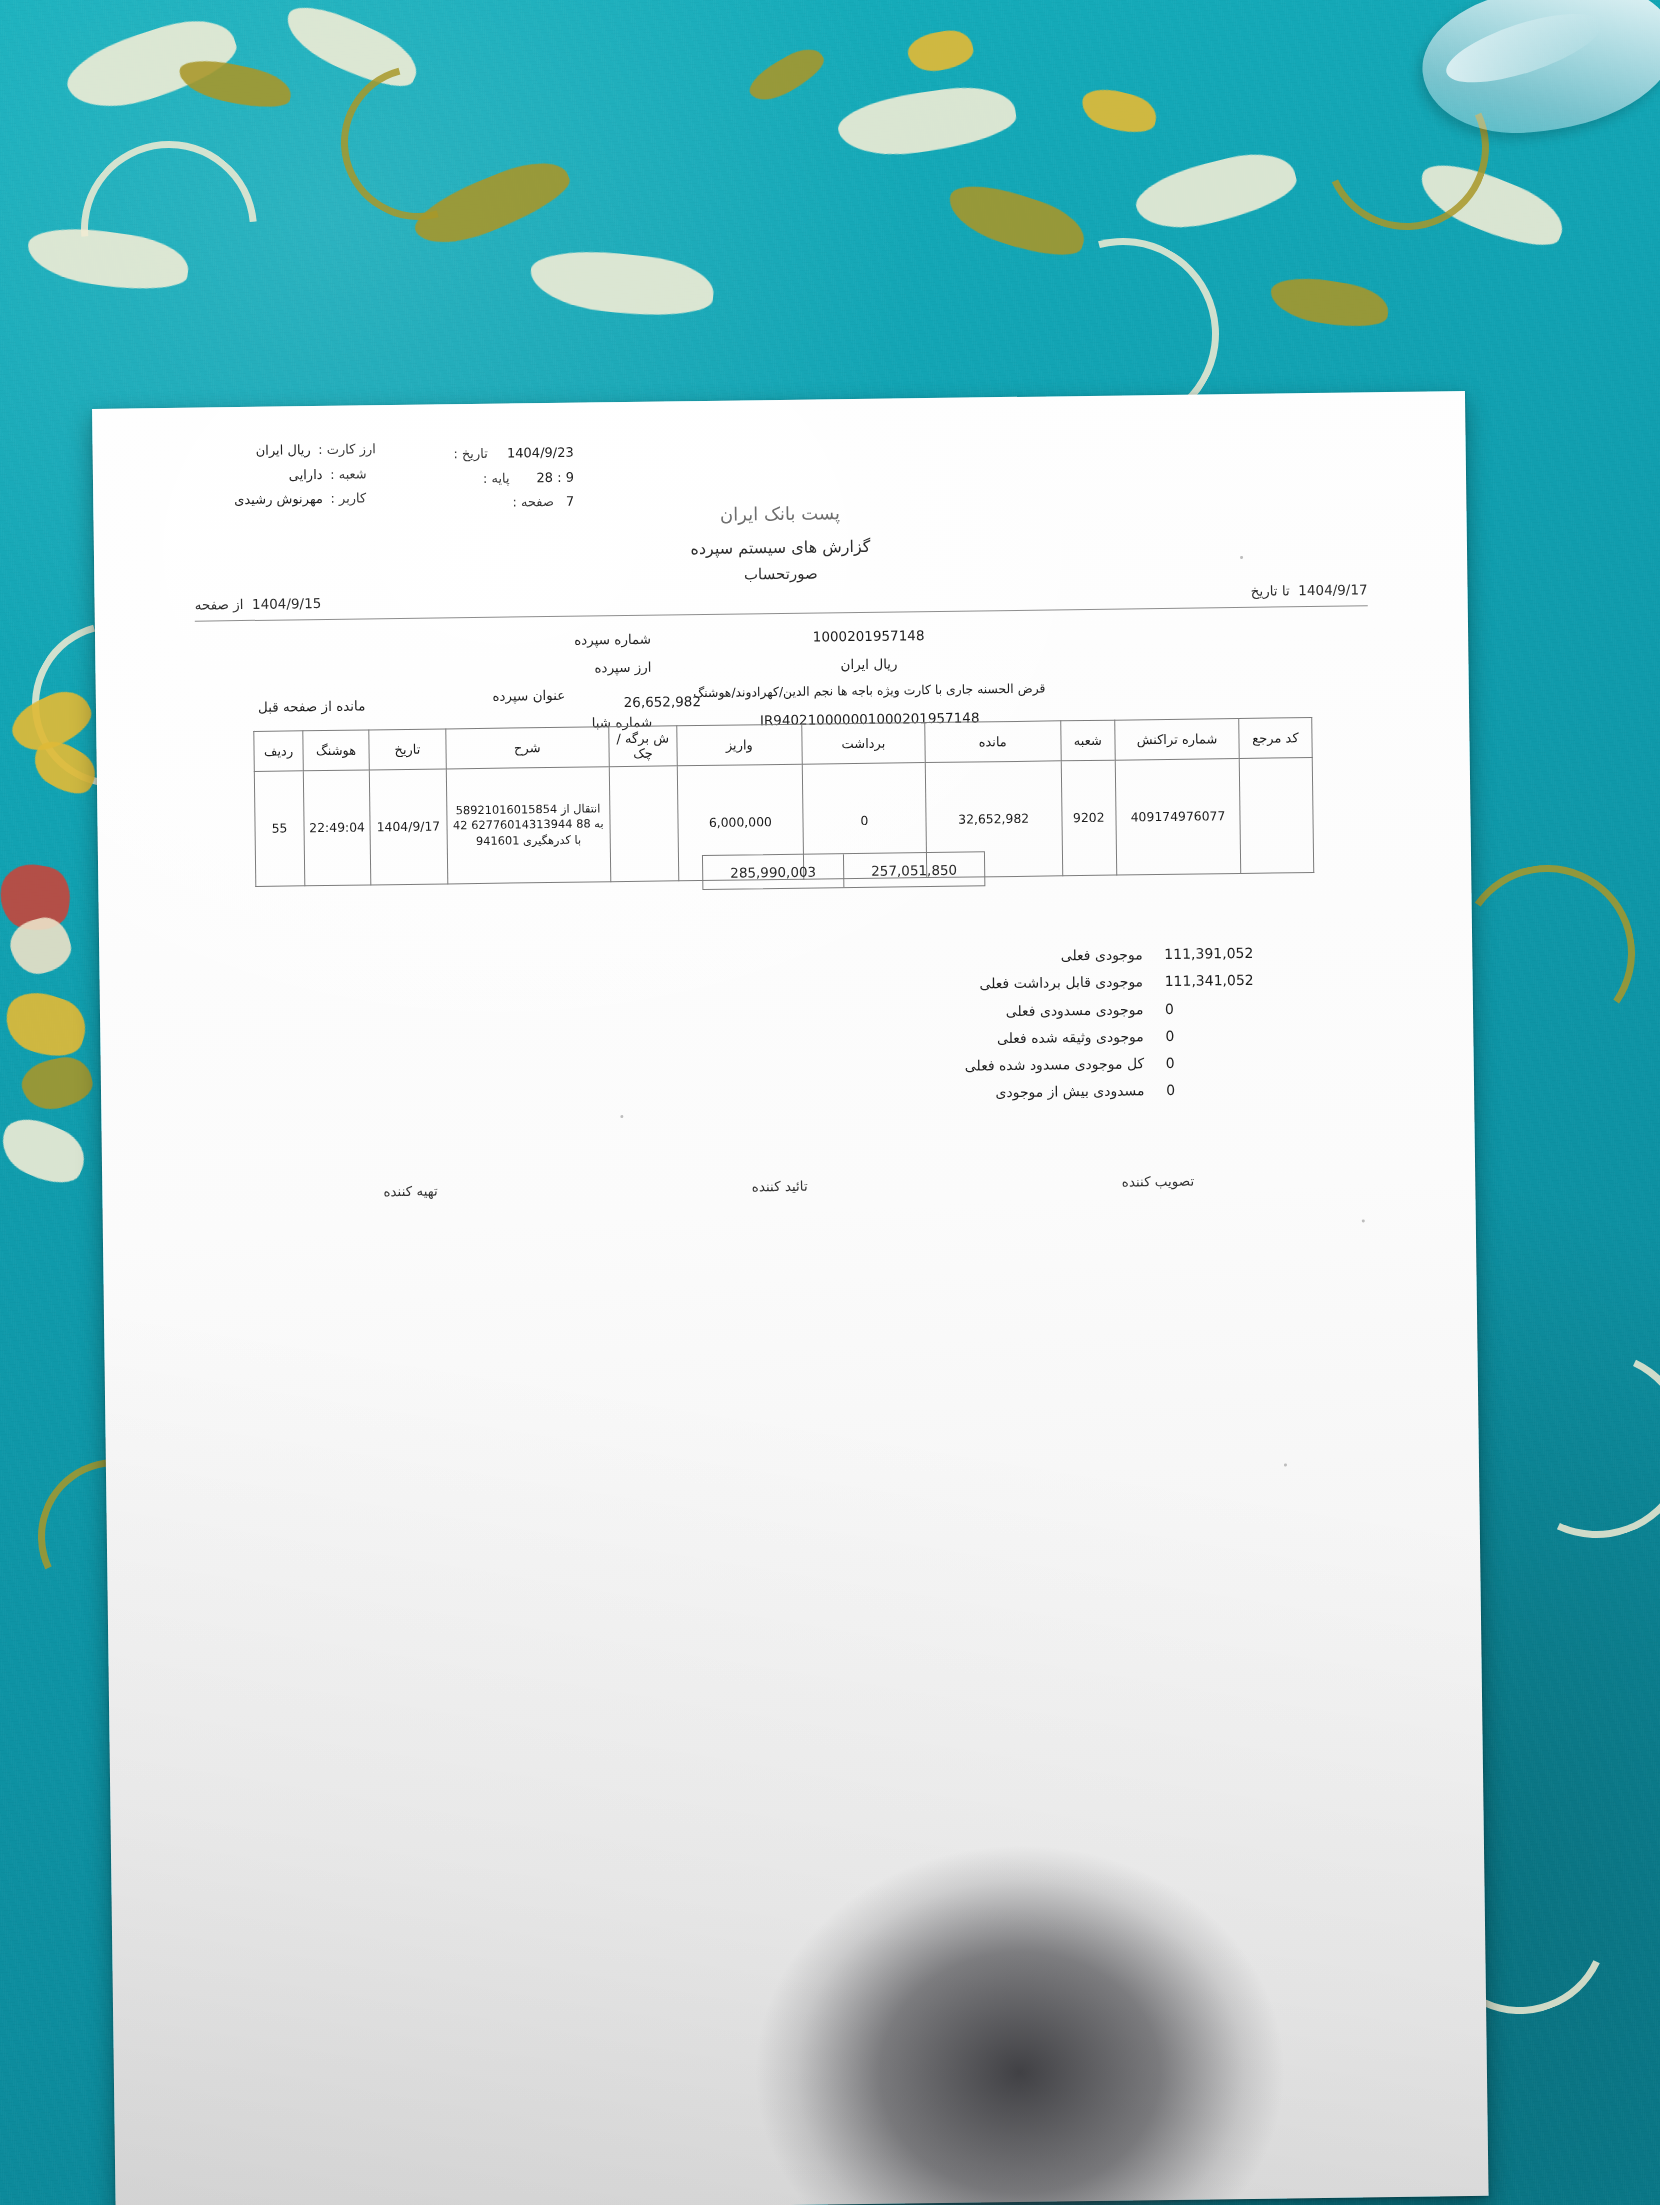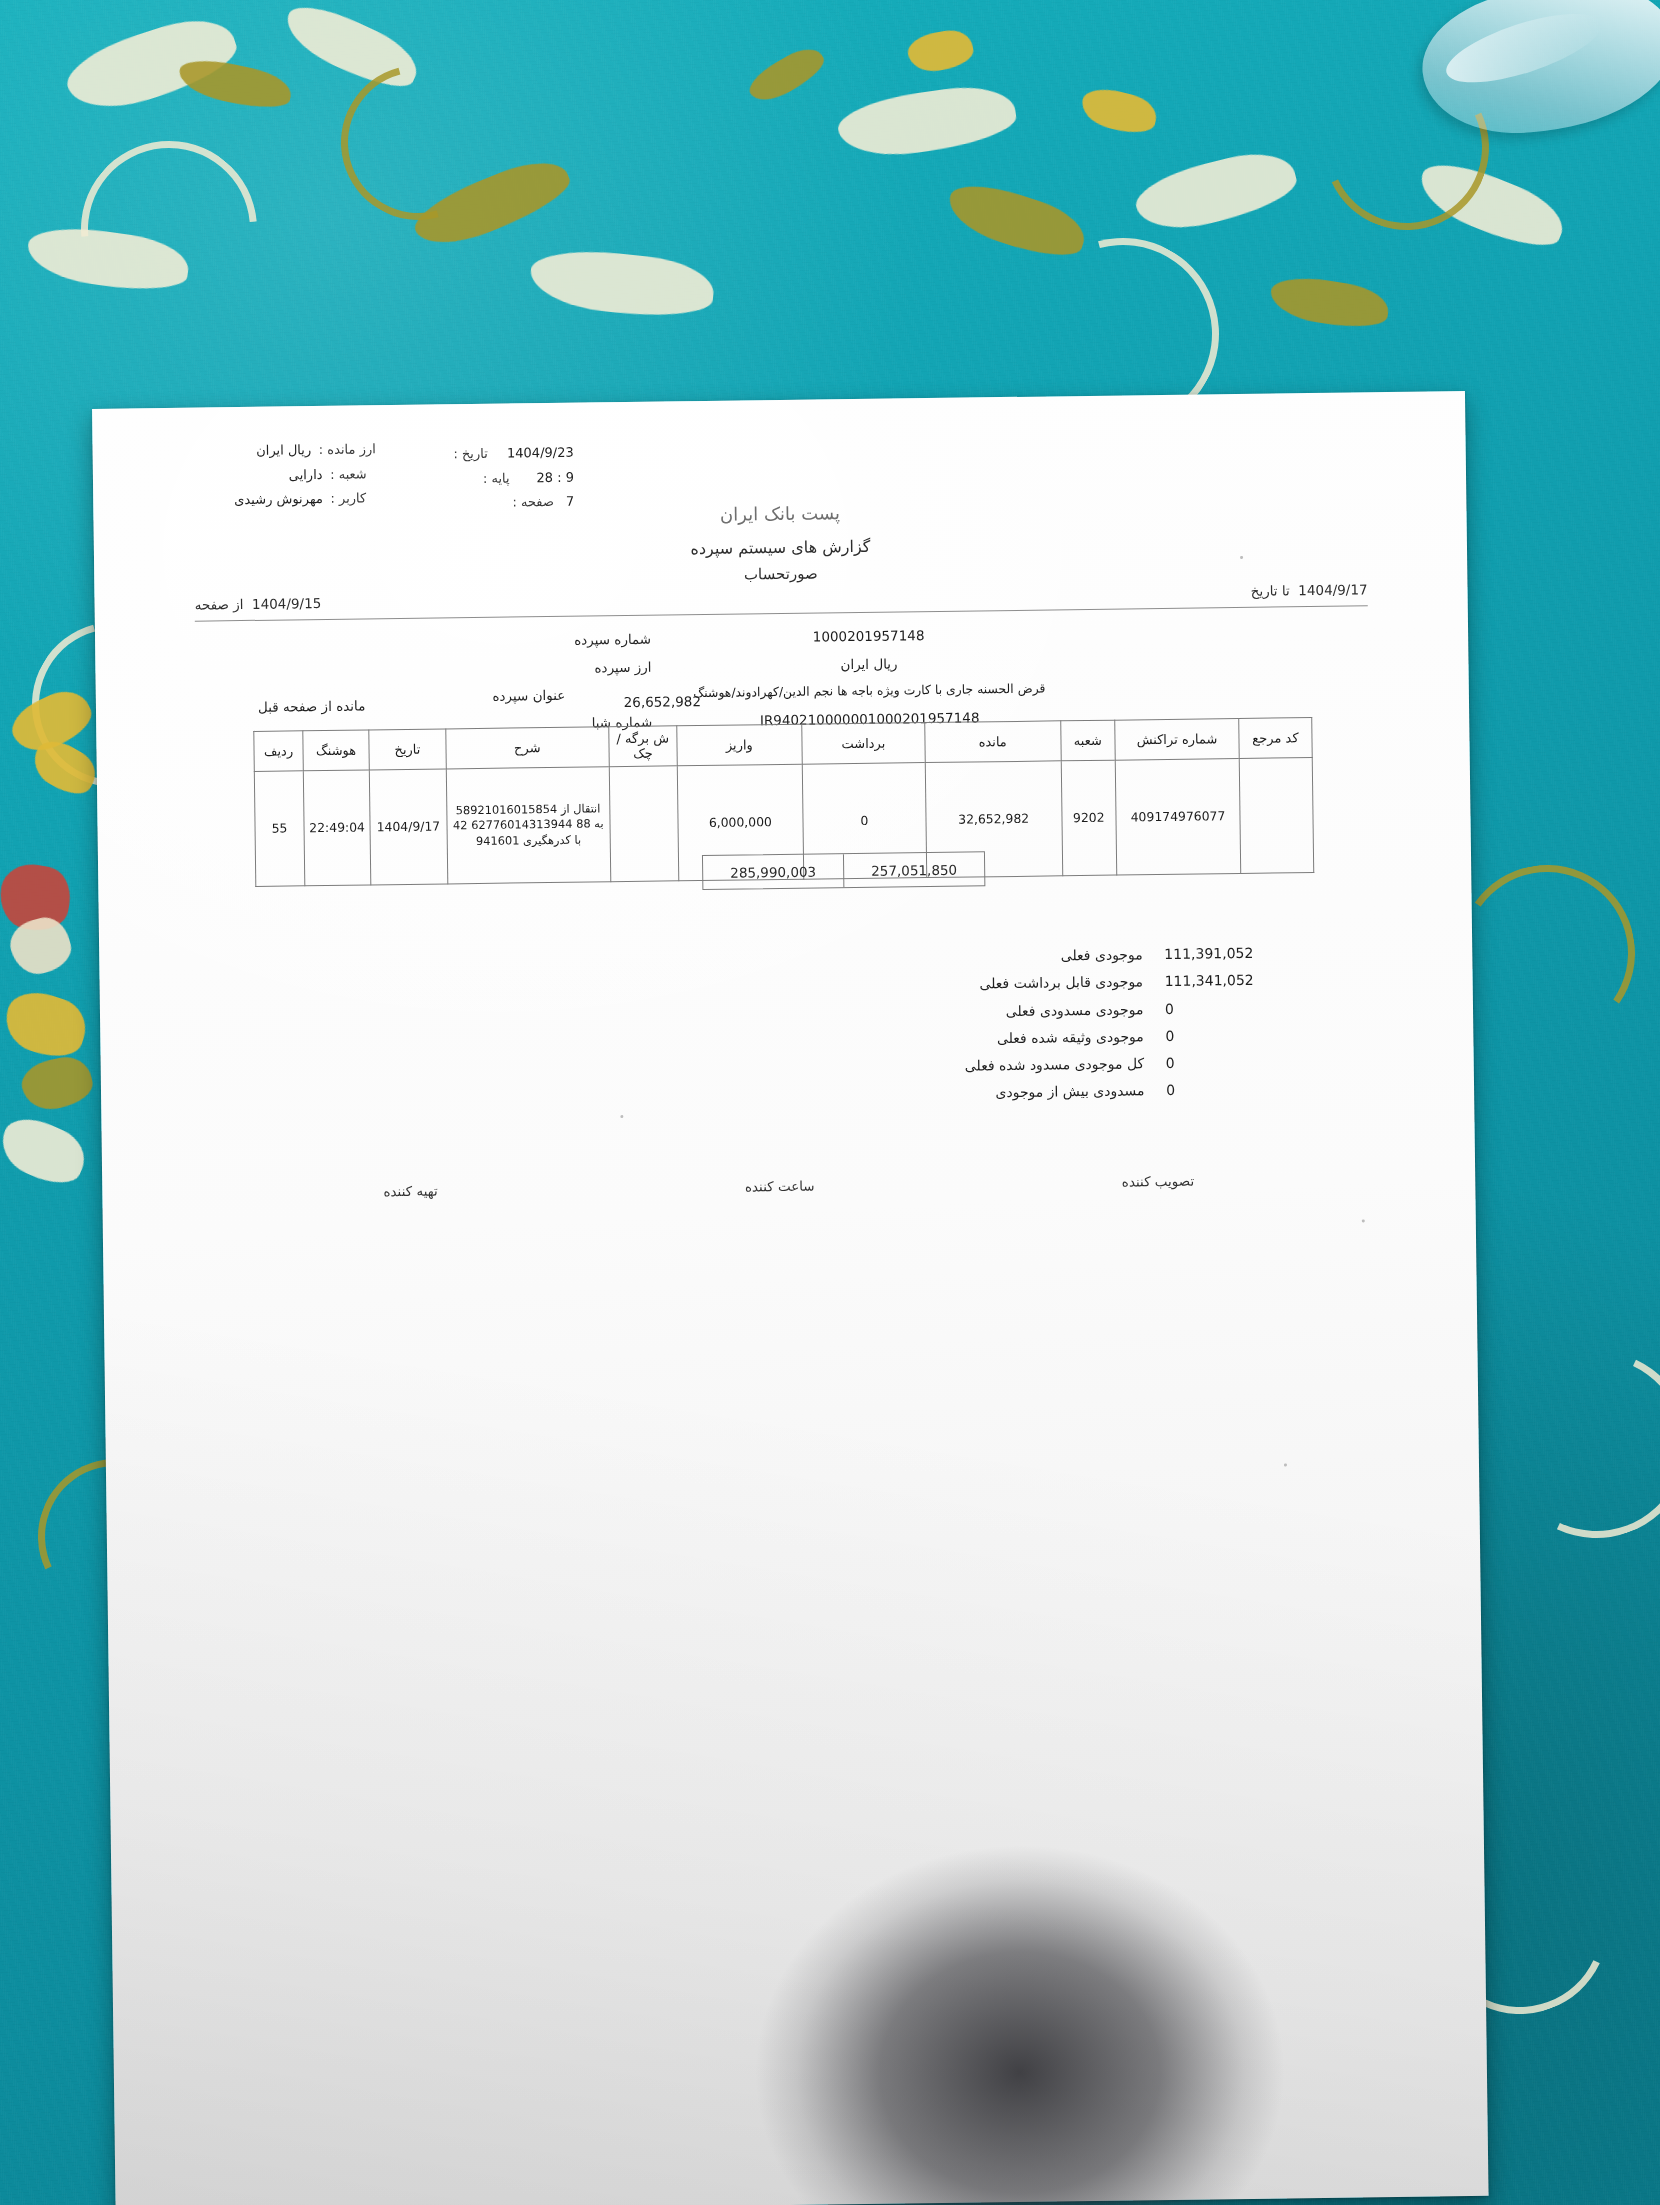--- a/index.html
+++ b/index.html
@@ -305,21 +305,21 @@
   <div class="motif olive" style="left:21.6px;top:1059px;width:70px;height:49px;transform:rotate(-12deg);"></div>
   <div class="motif cream" style="left:0px;top:1124px;width:86px;height:54px;transform:rotate(24deg);"></div>
 
   <div class="plastic"></div>
 
   <div id="paper">
     <div class="doc">
 
       <div class="meta-right">
         <div class="meta-row">
-          <span class="meta-lbl">ارز مانده :</span>
+          <span class="meta-lbl">ارز کارت :</span>
           <span class="meta-val">ریال ایران</span>
         </div>
         <div class="meta-row">
           <span class="meta-lbl">شعبه :</span>
           <span class="meta-val">دارایی</span>
         </div>
         <div class="meta-row">
           <span class="meta-lbl">کاربر :</span>
           <span class="meta-val">مهرنوش رشیدی</span>
         </div>
@@ -439,21 +439,21 @@
           <span class="sum-lbl">کل موجودی مسدود شده فعلی</span>
         </div>
         <div class="sum-row">
           <span class="sum-val">0</span>
           <span class="sum-lbl">مسدودی بیش از موجودی</span>
         </div>
       </div>
 
       <div class="signatures">
         <span>تصویب کننده</span>
-        <span>ساعت کننده</span>
+        <span>تائید کننده</span>
         <span>تهیه کننده</span>
       </div>
 
       <div class="speck" style="left:1146px;top:162px;width:2.7px;height:2.7px;"></div>
       <div class="speck" style="left:519px;top:713px;width:3.2px;height:3.2px;"></div>
       <div class="speck" style="left:1259px;top:827px;width:2.7px;height:2.7px;"></div>
       <div class="speck" style="left:1178px;top:1070px;width:2.7px;height:2.7px;"></div>
     </div>
 
     <div class="hand-shadow"></div>

